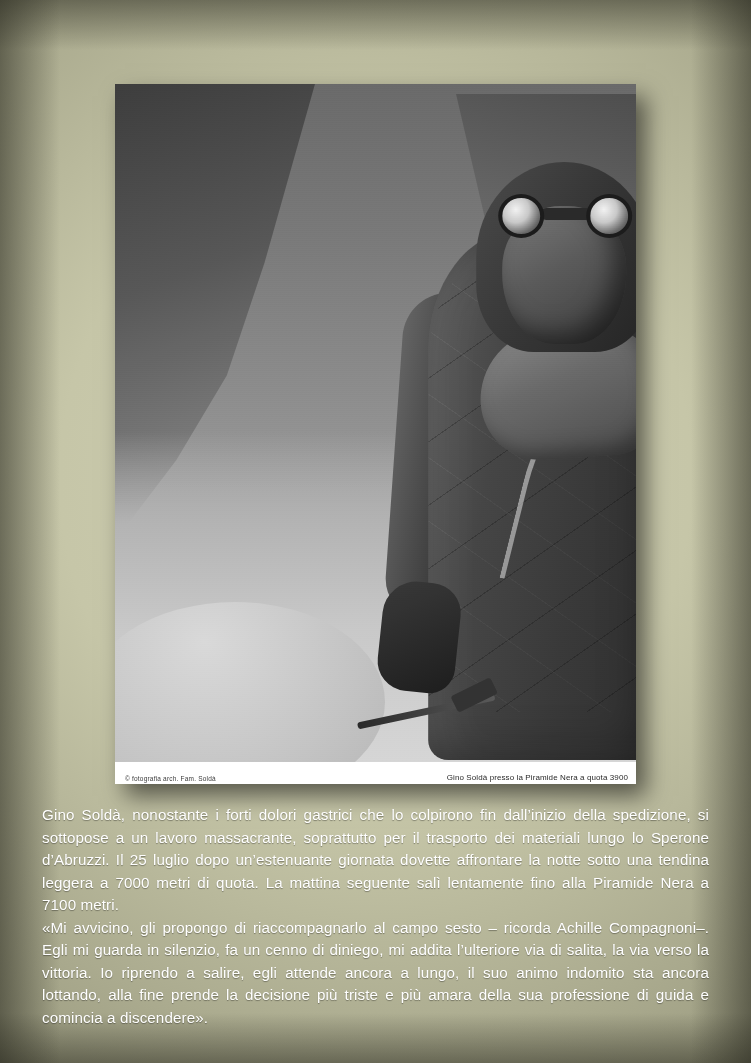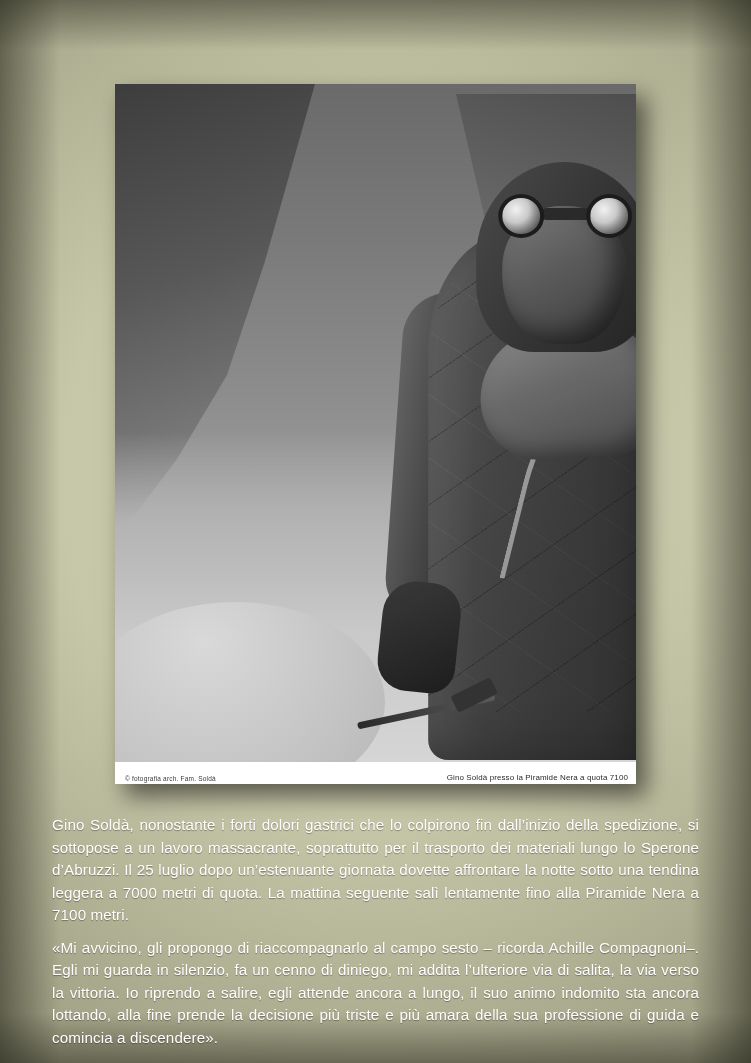--- a/index.html
+++ b/index.html
@@ -244,21 +244,21 @@
     top: 764px;
     width: 667px;
     color: #ffffff;
     font-size: 15.2px;
     line-height: 22.5px;
     text-align: justify;
     letter-spacing: .1px;
     text-shadow: 0 1px 1px rgba(0,0,0,0.35);
   }
   .text-block p {
-    margin: 10px;
+    margin: 0;
   }
   .text-block p + p {
     margin-top: 0px;
   }
 </style>
 </head>
 <body>
 
 <div class="page">
   <div class="content">
@@ -289,21 +289,21 @@
 
           <div class="axe">
             <div class="shaft"></div>
             <div class="head"></div>
           </div>
         </div>
 
         <div class="grain"></div>
       </div>
       <div class="photo-caption-left">© fotografia arch. Fam. Soldà</div>
-      <div class="photo-caption-right">Gino Soldà presso la Piramide Nera a quota 7100</div>
+      <div class="photo-caption-right">Gino Soldà presso la Piramide Nera a quota 3900</div>
     </div>
 
     <div class="text-block">
       <p>Gino Soldà, nonostante i forti dolori gastrici che lo colpirono fin dall’inizio della spedizione, si sottopose a un lavoro massacrante, soprattutto per il trasporto dei materiali lungo lo Sperone d’Abruzzi. Il 25 luglio dopo un’estenuante giornata dovette affrontare la notte sotto una tendina leggera a 7000 metri di quota. La mattina seguente salì lentamente fino alla Piramide Nera a 7100 metri.</p>
       <p>«Mi avvicino, gli propongo di riaccompagnarlo al campo sesto – ricorda Achille Compagnoni–. Egli mi guarda in silenzio, fa un cenno di diniego, mi addita l’ulteriore via di salita, la via verso la vittoria. Io riprendo a salire, egli attende ancora a lungo, il suo animo indomito sta ancora lottando, alla fine prende la decisione più triste e più amara della sua professione di guida e comincia a discendere».</p>
     </div>
 
   </div>
 </div>
 

